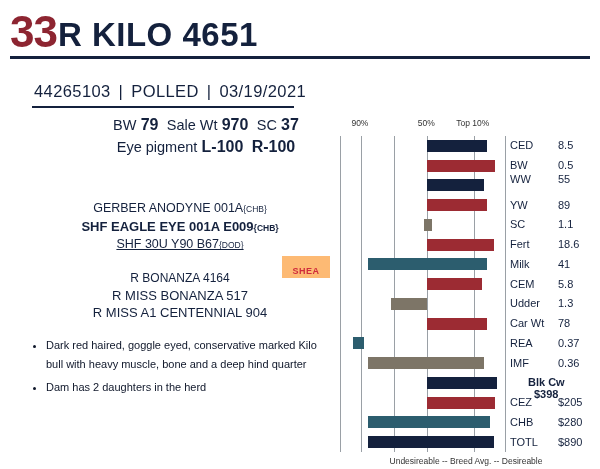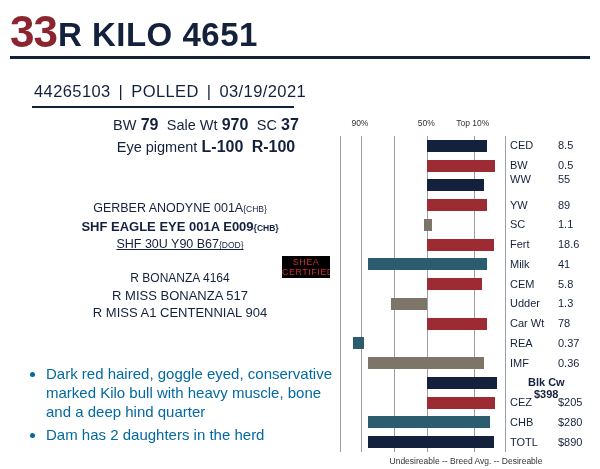--- a/index.html
+++ b/index.html
@@ -68,32 +68,32 @@
   .p2 { font-size:13px; font-weight:bold; }
   .p3 { font-size:12.5px; text-decoration:underline; }
   .p4 { font-size:12px; margin-top:16px; }
   .p5 { font-size:13px; font-weight:normal; }
   .p6 { font-size:13px; }
   .sup { font-size:8.5px; vertical-align:0.5px; }
 
   
   .logo {
     position:absolute; left:282px; top:256px; width:48px; height:22px;
-    background:#000000;
+    background:#fdba74;
     color:#cf2b3c;
-    font-size:9px; font-weight:normal; line-height:10px;
+    font-size:9px; font-weight:bold; line-height:10px;
     text-align:center; letter-spacing:0.5px;
-    padding-top:1px;
+    padding-top:10px;
     overflow:hidden;
   }
 
   
   .bullets {
-    position:absolute; left:24px; top:364px; width:310px;
-    font-size:15px; line-height:19px; color:#0369a1;
+    position:absolute; left:24px; top:336px; width:310px;
+    font-size:11px; line-height:19px; color:#0f172a;
   }
   .bullets ul { margin:0; padding-left:22px; }
   .bullets li { margin-bottom:4px; }
 
   
   .chart {
     position:absolute; left:340px; top:118px; width:252px; height:340px;
   }
   .plot {
     position:absolute; left:0; top:18px; width:166px; height:316px;

